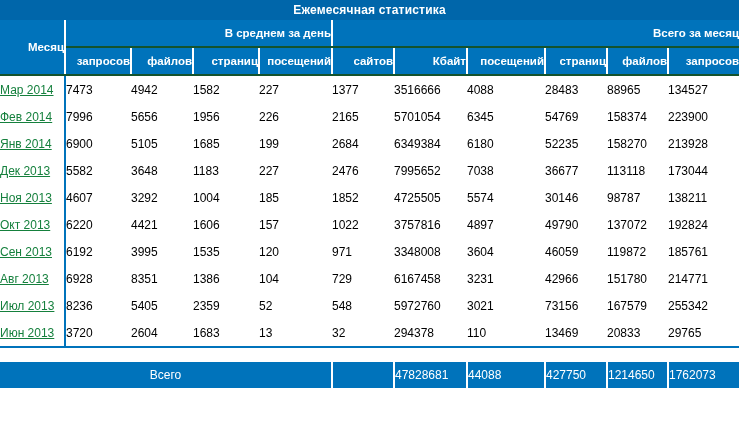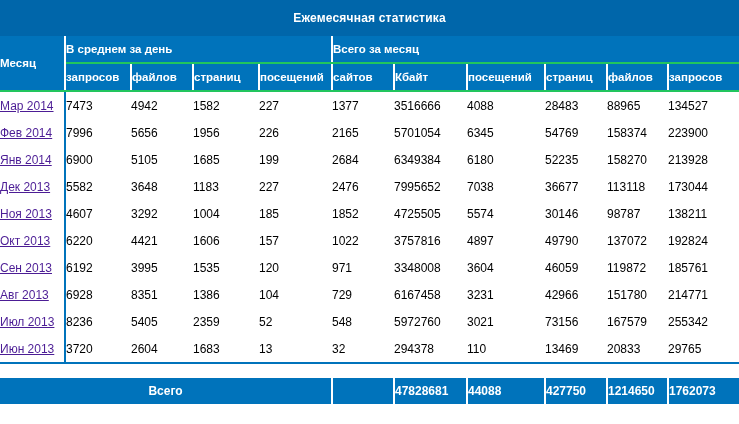--- a/index.html
+++ b/index.html
@@ -26,32 +26,32 @@
   }
   table.stats td, table.stats th {
     padding: 0;
   }
   .title-bar {
     background: #0066aa;
     color: #ffffff;
     font-size: 12px;
     font-weight: bold;
     text-align: center;
-    height: 36px;
+    height: 20px;
     line-height: 20px;
     letter-spacing: 0.2px;
   }
   .hdr {
     background: #0073bb;
     color: #ffffff;
     font-weight: bold;
     font-size: 11.5px;
-    text-align: left;
+    text-align: right;
     border-right: 2px solid #ffffff;
-    border-bottom: 2px solid #22c55e;
+    border-bottom: 2px solid #14532d;
     height: 26px;
   }
   .hdr.month-cell {
     height: 54px;
     vertical-align: middle;
     margin-left: 31px;
   }
   .hdr.group {
     height: 26px;
   }
@@ -66,21 +66,21 @@
   }
   td.month {
     background: #ffffff;
     border-right: 2px solid #0073bb;
     padding-left: 8px;
     height: 27px;
     font-size: 12px;
     white-space: nowrap;
   }
   td.month a {
-    color: #4c1d95;
+    color: #15803d;
     text-decoration: underline;
   }
   td.num {
     background: #ffffff;
     text-align: left;
     padding-left: 6px;
     height: 27px;
     font-size: 12px;
     color: #000;
     white-space: nowrap;
@@ -89,21 +89,21 @@
     border-bottom: none;
   }
   .spacer-row td {
     height: 14px;
     background: #ffffff;
     border-top: 2px solid #0073bb;
   }
   .total-row td {
     background: #0073bb;
     color: #ffffff;
-    font-weight: bold;
+    font-weight: normal;
     font-size: 12px;
     height: 26px;
     border-right: 2px solid #ffffff;
     padding-left: 6px;
     white-space: nowrap;
   }
   .total-row td.total-label {
     text-align: center;
     padding-left: 0;
   }

